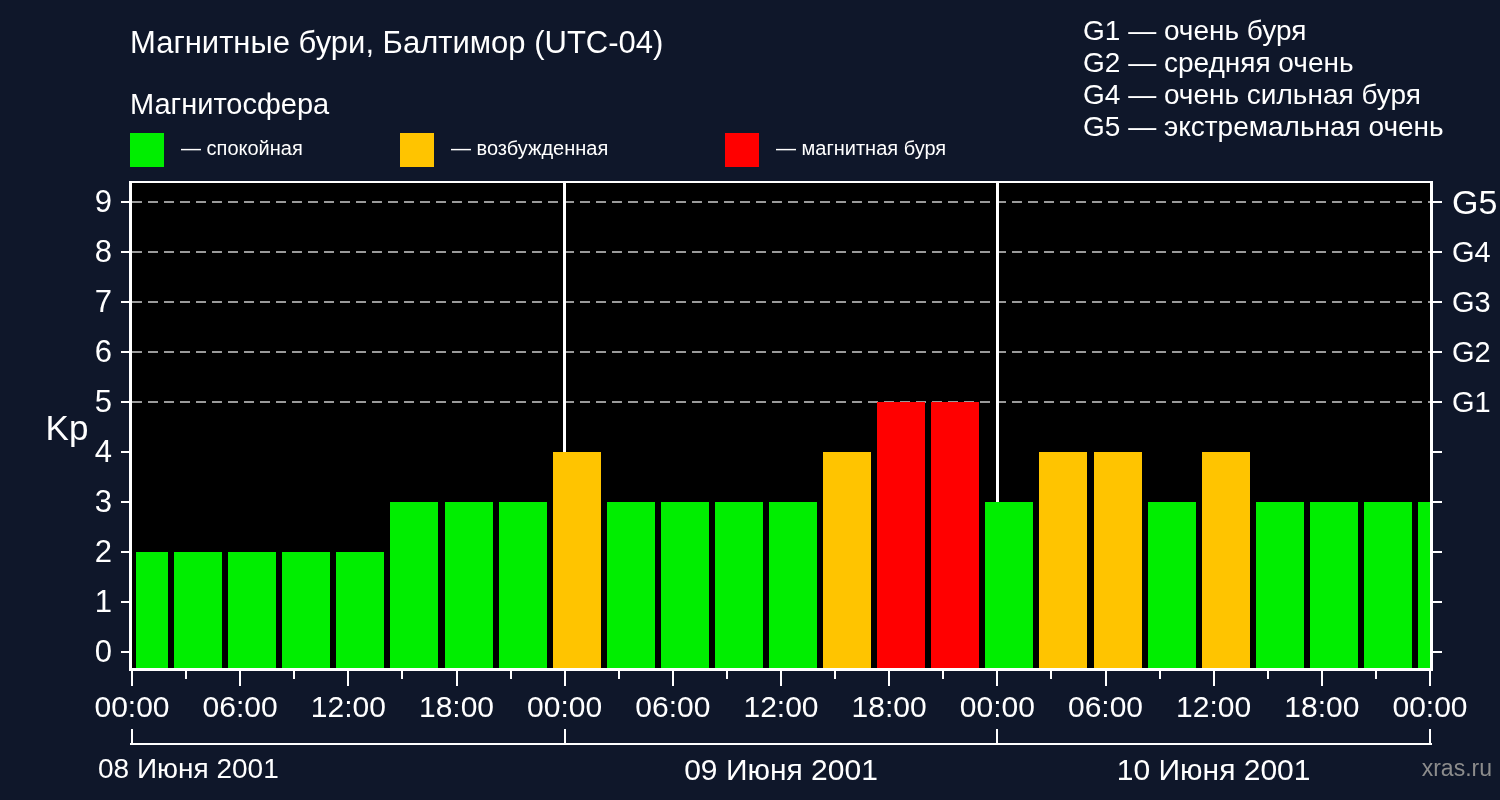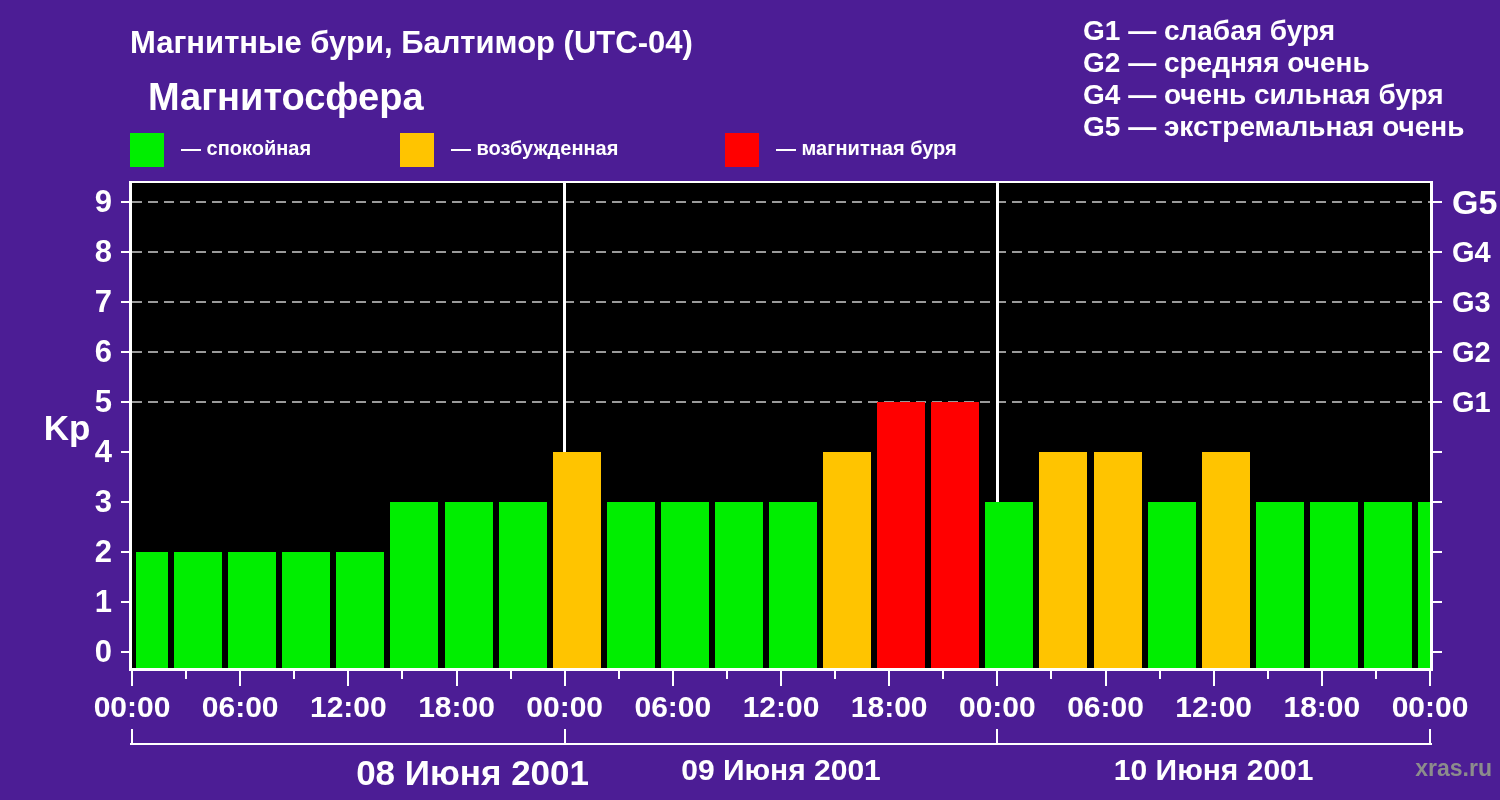--- a/index.html
+++ b/index.html
@@ -1,22 +1,22 @@
 <!DOCTYPE html>
 <html><head>
 <meta charset="utf-8">
 <style>
   html,body{margin:0;padding:0;background:#000;}
   .stage{
-    position:relative;width:1500px;height:800px;background:#4c1d95;overflow:hidden;
-    font-family:"Liberation Sans","DejaVu Sans",sans-serif;font-weight:700;color:#fff;
+    position:relative;width:1500px;height:800px;background:#0f172a;overflow:hidden;
+    font-family:"Liberation Sans","DejaVu Sans",sans-serif;font-weight:400;color:#fff;
   }
   .abs{position:absolute;}
   .title{left:130px;top:25px;font-size:31px;white-space:nowrap;}
-  .subtitle{left:130px;top:76px;font-size:38px;white-space:nowrap;margin-left:18px;}
+  .subtitle{left:130px;top:88px;font-size:29px;white-space:nowrap;}
   .legend-sw{top:133px;width:34px;height:34px;}
   .legend-lb{top:137px;font-size:20px;white-space:nowrap;}
   .g-legend{left:1083px;top:15px;font-size:28px;line-height:32px;white-space:nowrap;}
   .plot-frame{
     left:129px;top:181px;width:1298px;height:485px;
     border-top:2px solid #fff;border-left:3px solid #fff;
     border-right:3px solid #fff;border-bottom:3px solid #fff;
     background:#000;
   }
   #plot{position:absolute;left:0;top:0;width:1298px;height:485px;overflow:hidden;}
@@ -32,21 +32,21 @@
   <div class="abs subtitle">Магнитосфера</div>
 
   <div class="abs legend-sw" style="left: 130px; background: rgb(0, 238, 0);"></div>
   <div class="abs legend-lb" style="left:181px">— спокойная</div>
   <div class="abs legend-sw" style="left: 400px; background: rgb(255, 196, 0);"></div>
   <div class="abs legend-lb" style="left:451px">— возбужденная</div>
   <div class="abs legend-sw" style="left: 725px; background: rgb(255, 0, 0);"></div>
   <div class="abs legend-lb" style="left:776px">— магнитная буря</div>
 
   <div class="abs g-legend">
-    <div>G1 — слабая буря</div>
+    <div>G1 — очень буря</div>
     <div>G2 — средняя очень</div>
     <div>G4 — очень сильная буря</div>
     <div>G5 — экстремальная очень</div>
   </div>
 
   <div class="abs kp-label">Kp</div>
 
   <div class="abs plot-frame">
     <div id="plot">
         <div style="position: absolute; left: 0px; top: 218px; width: 1298px; height: 2px; z-index: 1; background: repeating-linear-gradient(90deg, rgb(154, 154, 154) 0px, rgb(154, 154, 154) 10px, transparent 10px, transparent 16px);"></div>
@@ -156,20 +156,20 @@
       <div style="position: absolute; left: 1320.83px; top: 671px; width: 2px; height: 15px; background: rgb(255, 255, 255);"></div>
       <div style="position: absolute; left: 1261.83px; top: 690px; width: 120px; text-align: center; font-size: 30px;">18:00</div>
       <div style="position: absolute; left: 1374.92px; top: 671px; width: 2px; height: 8px; background: rgb(255, 255, 255);"></div>
       <div style="position: absolute; left: 1429px; top: 671px; width: 2px; height: 15px; background: rgb(255, 255, 255);"></div>
       <div style="position: absolute; left: 1370px; top: 690px; width: 120px; text-align: center; font-size: 30px;">00:00</div>
       <div style="position: absolute; left: 130px; top: 743px; width: 1302px; height: 2px; background: rgb(255, 255, 255);"></div>
       <div style="position: absolute; left: 131px; top: 729px; width: 2px; height: 14px; background: rgb(255, 255, 255);"></div>
       <div style="position: absolute; left: 563.667px; top: 729px; width: 2px; height: 14px; background: rgb(255, 255, 255);"></div>
       <div style="position: absolute; left: 996.333px; top: 729px; width: 2px; height: 14px; background: rgb(255, 255, 255);"></div>
       <div style="position: absolute; left: 1429px; top: 729px; width: 2px; height: 14px; background: rgb(255, 255, 255);"></div>
-      <div style="position: absolute; left: 89px; top: 753px; width: 500px; text-align: right; font-size: 35px;">08 Июня 2001</div>
+      <div style="position: absolute; left: 98px; top: 753px; width: 500px; text-align: left; font-size: 28px;">08 Июня 2001</div>
       <div style="position: absolute; left: 531px; top: 753px; width: 500px; text-align: center; font-size: 30px;">09 Июня 2001</div>
       <div style="position: absolute; left: 963.667px; top: 753px; width: 500px; text-align: center; font-size: 30px;">10 Июня 2001</div>
     </div>
 
   <div class="abs watermark">xras.ru</div>
 
 </div>
 
 </body></html>

